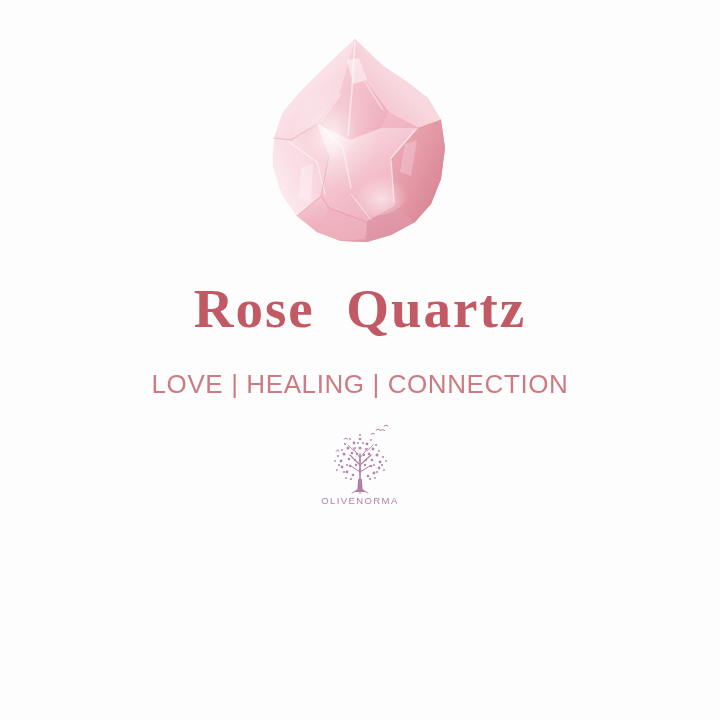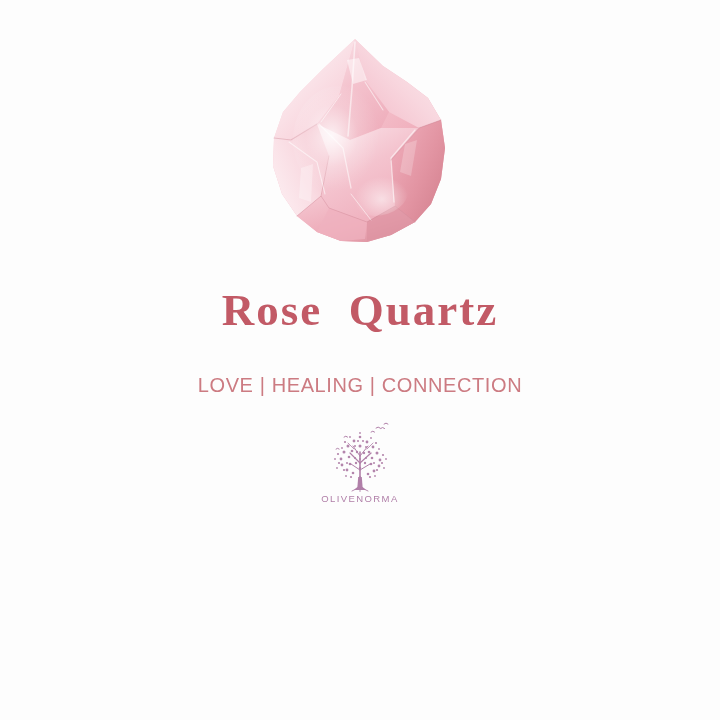--- a/index.html
+++ b/index.html
@@ -42,36 +42,36 @@
   .crystal-svg {
     display: block;
     width: 210px;
     height: 225px;
     overflow: visible;
   }
 
   
   .title {
     font-family: "Liberation Serif", "DejaVu Serif", serif;
-    font-size: 45px;
+    font-size: 55px;
     font-weight: 700;
     color: #c25a66;
     letter-spacing: 2px;
     line-height: 1;
-    margin: 16px;
+    margin: 9px;
     padding: 0;
     text-align: left;
     white-space: pre;
   }
 
   
   .subtitle {
     margin: 26px 0 0 0;
     font-family: "Liberation Sans", "DejaVu Sans", sans-serif;
-    font-size: 20px;
+    font-size: 26px;
     font-weight: 300;
     color: #cc7b82;
     letter-spacing: 0.6px;
     text-align: center;
     line-height: 1;
     white-space: pre;
   }
 
   
   .body-copy {

